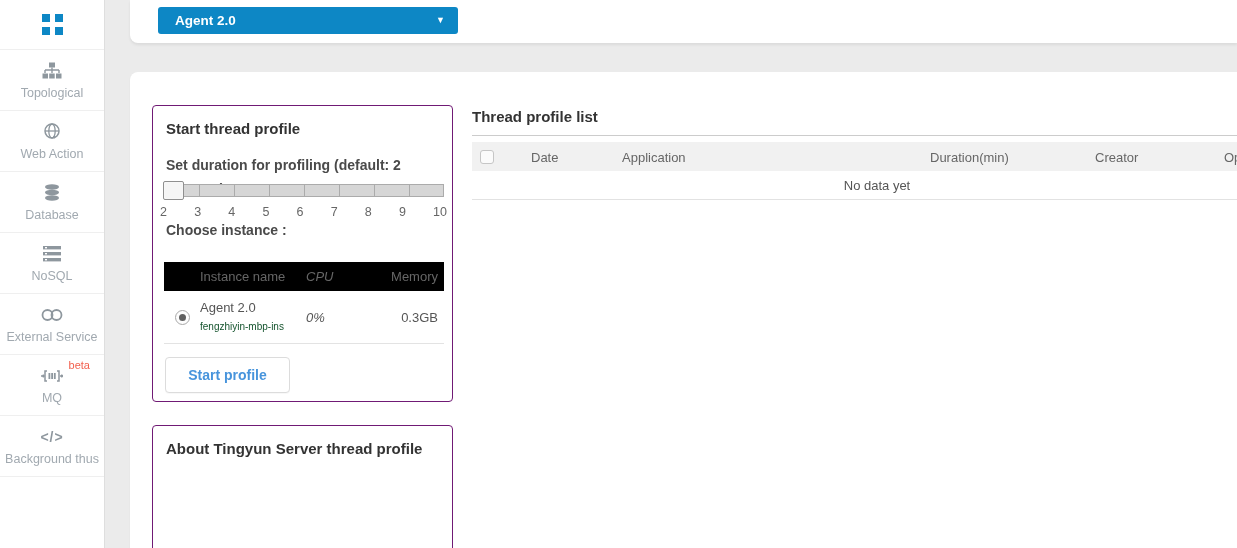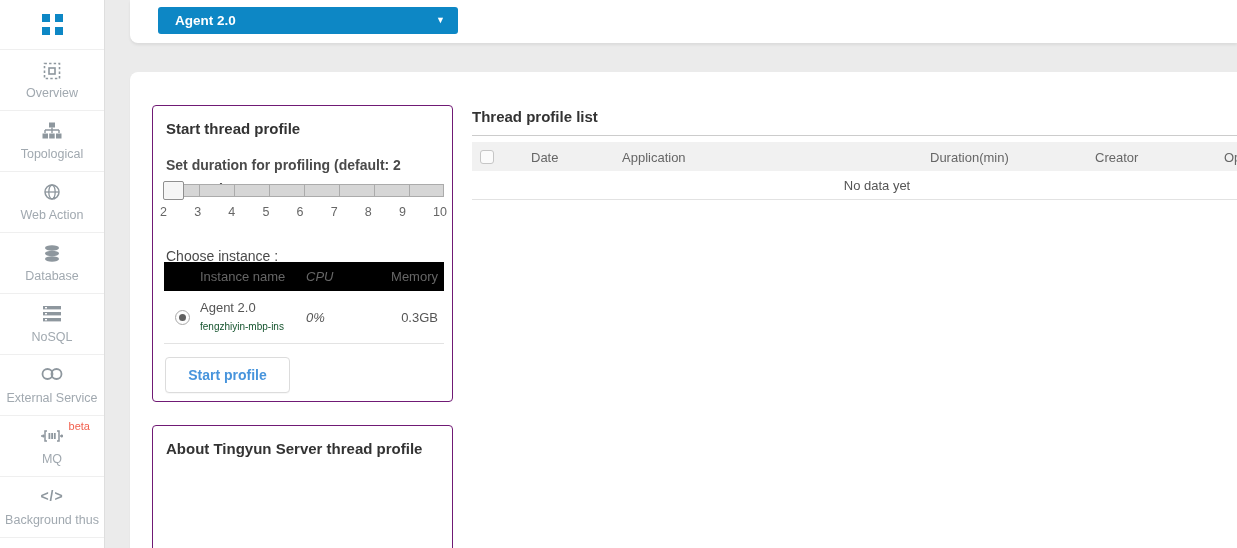--- a/index.html
+++ b/index.html
@@ -20,21 +20,21 @@
     height:50px; border-bottom:1px solid #efefef;
     display:flex; align-items:center; justify-content:center;
   }
   .logo-grid { display:grid; grid-template-columns:8px 8px; grid-template-rows:8px 8px; gap:5px; }
   .logo-grid i { background:#0d87c5; display:block; }
   .side-item {
     height:61px; border-bottom:1px solid #efefef;
     display:flex; flex-direction:column; align-items:center; justify-content:center;
     gap:5px; cursor:pointer;
   }
-  .side-item .icon-wrap { position:relative; height:20px; display:flex; align-items:flex-start; justify-content:center; }
+  .side-item .icon-wrap { position:relative; height:20px; display:flex; align-items:center; justify-content:center; }
   .side-item .lbl {
     font-size:12.5px; color:#a1a9b0; white-space:nowrap;
   }
   .beta-badge {
     position:absolute; top:-7px; right:-27px;
     color:#f2604e; font-size:11px;
   }
   .code-glyph { font-size:14px; font-weight:bold; color:#8e979e; letter-spacing:1px; }
   svg.sicon { display:block; }
 
@@ -82,21 +82,21 @@
   .slider-handle {
     position:absolute; left:10px; top:75px; width:21px; height:19px; z-index:3;
     background:#f5f5f5; border:1px solid #8f8f8f; border-radius:2px;
     box-shadow:inset 0 0 2px rgba(255,255,255,0.9); cursor:grab;
   }
   .slider-ticks {
     position:absolute; left:7px; top:99px; width:287px; z-index:1;
     display:flex; justify-content:space-between;
     font-size:12.5px; color:#666;
   }
-  .choose-label { position:absolute; left:13px; top:142px; font-size:14px; font-weight:normal; color:#4a4a4a; }
+  .choose-label { position:absolute; left:13px; top:116px; font-size:14px; font-weight:bold; color:#4a4a4a; }
 
   .instance-table { position:absolute; left:11px; top:156px; width:280px; font-size:13px; color:#666; }
   .it-header { display:flex; align-items:center; height:29px; background:#000000; }
   .it-row { display:flex; align-items:center; padding:7px 0; border-bottom:1px solid #e3e3e3; }
   .col-radio { width:36px; display:flex; justify-content:center; }
   .col-name  { width:106px; overflow:hidden; }
   .col-cpu   { width:58px; text-align:left;font-style:italic; }
   .col-mem   { width:76px; text-align:right; padding-right:2px; }
   .inst-name { color:#555; font-size:13px; line-height:19px; }
   .inst-host { color:#14532d; font-size:10px; line-height:19px; white-space:nowrap; }
@@ -154,29 +154,20 @@
 <aside class="sidebar">
   <div class="logo-cell">
     <div class="logo-grid">
         <i></i>
         <i></i>
         <i></i>
         <i></i>
       </div>
   </div>
 
-  <div class="side-item">
-    <span class="icon-wrap">
-      <svg class="sicon" width="20" height="20" viewBox="0 0 20 20">
-        <rect x="2.5" y="2.5" width="15" height="15" fill="none" stroke="#8e979e" stroke-width="1.6" stroke-dasharray="2.4 2.2"></rect>
-        <rect x="7" y="7" width="6" height="6" fill="none" stroke="#8e979e" stroke-width="1.6"></rect>
-      </svg>
-    </span>
-    <span class="lbl">Overview</span>
-  </div>
 
   <div class="side-item">
     <span class="icon-wrap">
       <svg class="sicon" width="20" height="18" viewBox="0 0 20 18">
         <rect x="7" y="0.5" width="6" height="5" fill="#8e979e"></rect>
         <path d="M10 5.5 V8 M3 8 H17 M3 8 V11 M10 8 V11 M17 8 V11" fill="none" stroke="#8e979e" stroke-width="1.4"></path>
         <rect x="0.5" y="11.5" width="5.5" height="5" fill="#8e979e"></rect>
         <rect x="7.2" y="11.5" width="5.5" height="5" fill="#8e979e"></rect>
         <rect x="14" y="11.5" width="5.5" height="5" fill="#8e979e"></rect>
       </svg>

